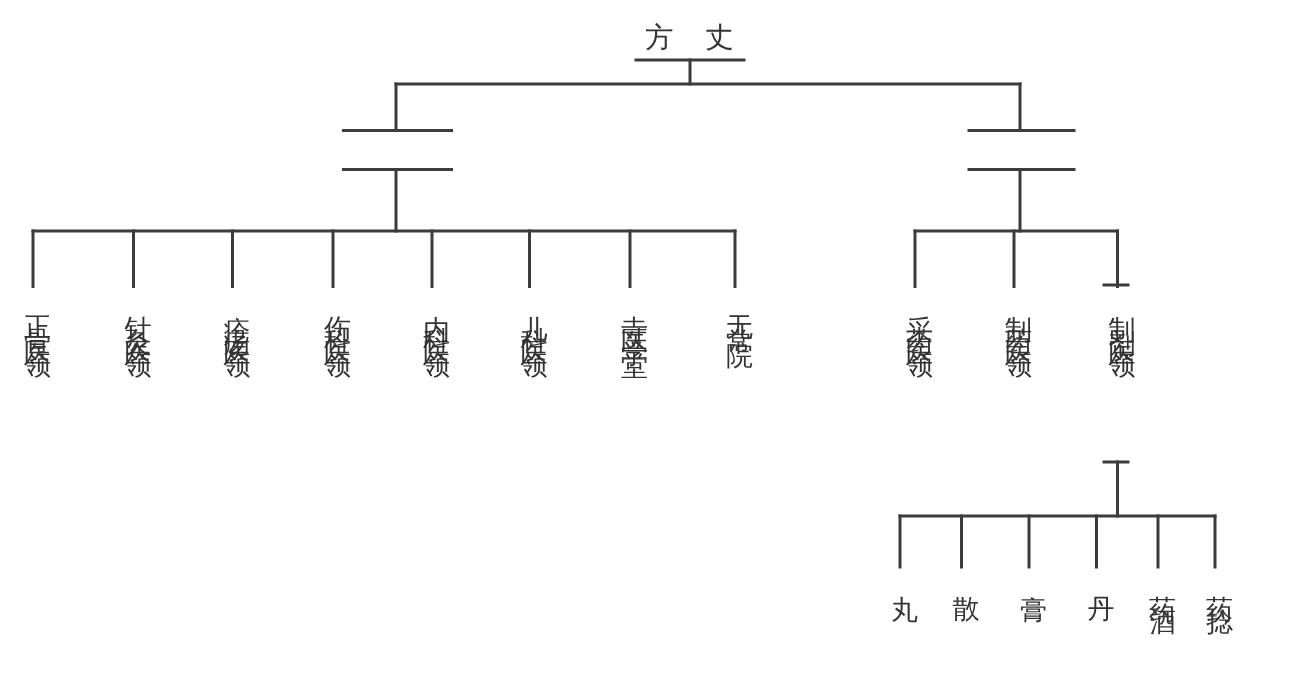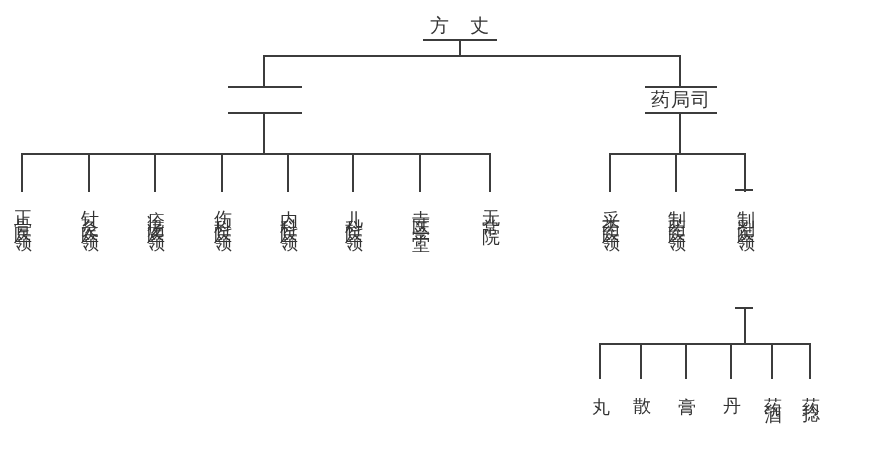--- a/index.html
+++ b/index.html
@@ -1,20 +1,20 @@
 <!DOCTYPE html>
 <html><head>
 <meta charset="utf-8">
 <style>
   html,body{margin:0;padding:0;background:#ffffff;}
   #canvas{
     position:relative;
     width:871px;height:452px;
     background:#ffffff;
-    font-family:Liberation Serif, serif;
+    font-family:Liberation Mono, monospace;
     color:#333333;
     overflow:hidden;
   }
   
   .hl{position:absolute;height:2px;background:#3c3c3c;}
   .vl{position:absolute;width:2px;background:#3c3c3c;}
   
   .hlabel{
     position:absolute;
     font-size:19px;
@@ -66,21 +66,20 @@
   <div class="vlabel" style="left:11px;top:196px">正骨医领</div>
   <div class="vlabel" style="left:78px;top:196px">针灸医领</div>
   <div class="vlabel" style="left:144px;top:196px">疮疡医领</div>
   <div class="vlabel" style="left:211px;top:196px">伤科医领</div>
   <div class="vlabel" style="left:277px;top:196px">内科医领</div>
   <div class="vlabel" style="left:342px;top:196px">儿科医领</div>
   <div class="vlabel" style="left:409px;top:196px">寺医学堂</div>
   <div class="vlabel" style="left:479px;top:196px">无常院</div>
 
   <div class="hl" style="left:645px;top:86px;width:72px"></div>
-  <div class="hlabel" style="left:629px;top:89px;width:104px">药局司</div>
   <div class="hl" style="left:645px;top:112px;width:72px"></div>
   <div class="vl" style="left:679px;top:112px;height:43px"></div>
 
   <div class="hl" style="left:609px;top:153px;width:137px"></div>
   <div class="vl" style="left:609px;top:153px;height:39px"></div>
   <div class="vl" style="left:675px;top:153px;height:39px"></div>
   <div class="vl" style="left:744px;top:153px;height:39px"></div>
   <div class="hl" style="left:735px;top:189px;width:18px"></div>
 
   <div class="vlabel" style="left:599px;top:196px">采药医领</div>

